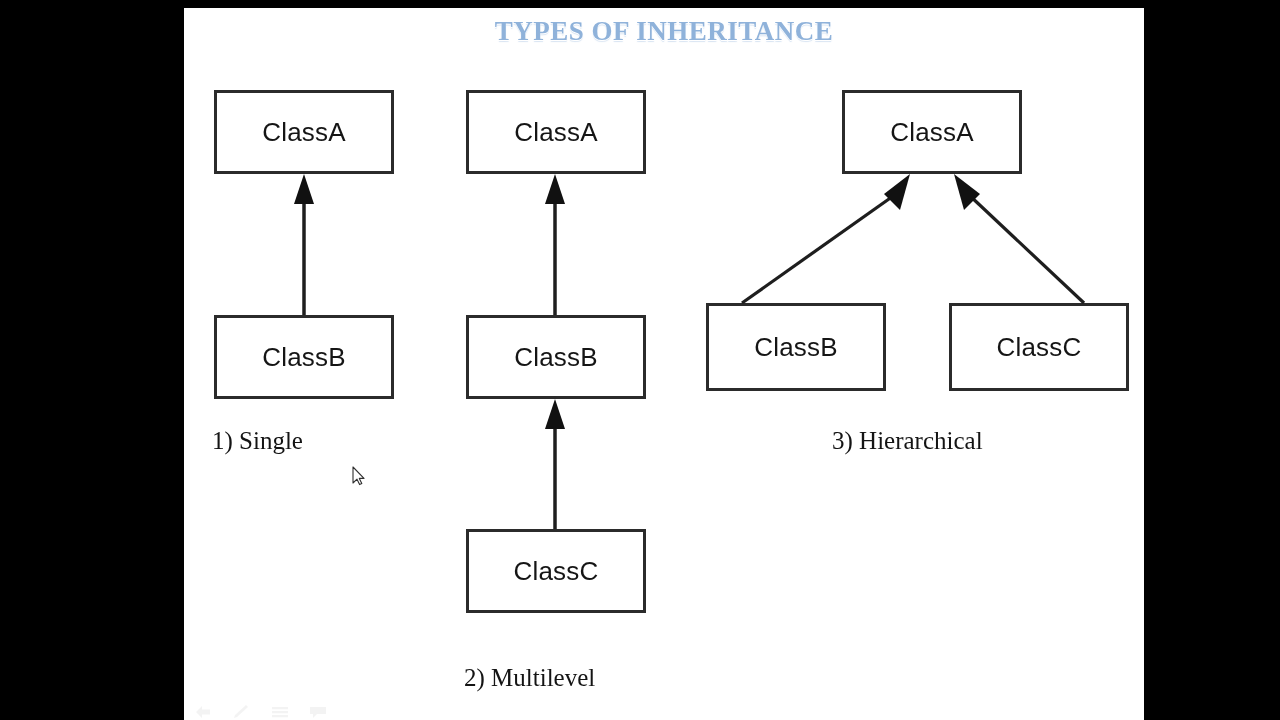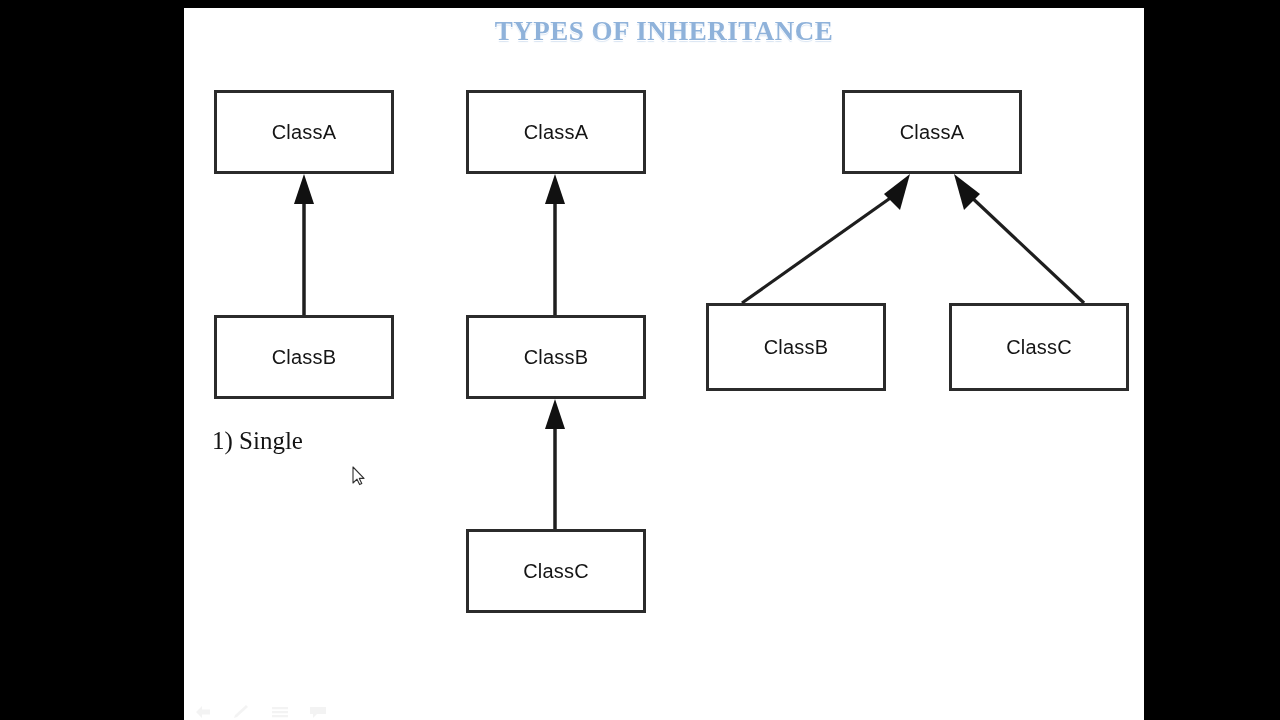--- a/index.html
+++ b/index.html
@@ -61,21 +61,21 @@
   
   .class-box {
     position: absolute;
     box-sizing: border-box;
     background: #ffffff;
     border: 3px solid #2b2b2b;
     display: flex;
     align-items: center;
     justify-content: center;
     font-family: "Liberation Sans", sans-serif;
-    font-size: 20px;
+    font-size: 26px;
     color: #151515;
     letter-spacing: 0.2px;
   }
 
   
   .caption {
     position: absolute;
     font-family: Liberation Serif, serif;
     font-size: 25px;
     color: #141414;
@@ -135,27 +135,29 @@
     <div class="class-box" style="left:30px; top:307px; width:180px; height:84px;">ClassB</div>
 
     <div class="caption" style="left:28px; top:419px;">1)  Single</div>
 
     <div class="class-box" style="left:282px; top:82px; width:180px; height:84px;">ClassA</div>
 
     <div class="class-box" style="left:282px; top:307px; width:180px; height:84px;">ClassB</div>
 
     <div class="class-box" style="left:282px; top:521px; width:180px; height:84px;">ClassC</div>
 
+    <div class="caption" style="left:280px; top:656px;">2) Multilevel</div>
 
     <div class="class-box" style="left:658px; top:82px; width:180px; height:84px;">ClassA</div>
 
     <div class="class-box" style="left:522px; top:295px; width:180px; height:88px;">ClassB</div>
 
     <div class="class-box" style="left:765px; top:295px; width:180px; height:88px;">ClassC</div>
 
+    <div class="caption" style="left:648px; top:419px;">3) Hierarchical</div>
 
     <svg id="arrows" viewBox="0 0 960 720">
 
       <g>
         <line x1="120" y1="307" x2="120" y2="192" stroke="#1e1e1e" stroke-width="3.5"></line>
         <polygon points="120,166 110,196 130,196" fill="#111111"></polygon>
       </g>
 
       <g>
         <line x1="371" y1="307" x2="371" y2="192" stroke="#1e1e1e" stroke-width="3.5"></line>

